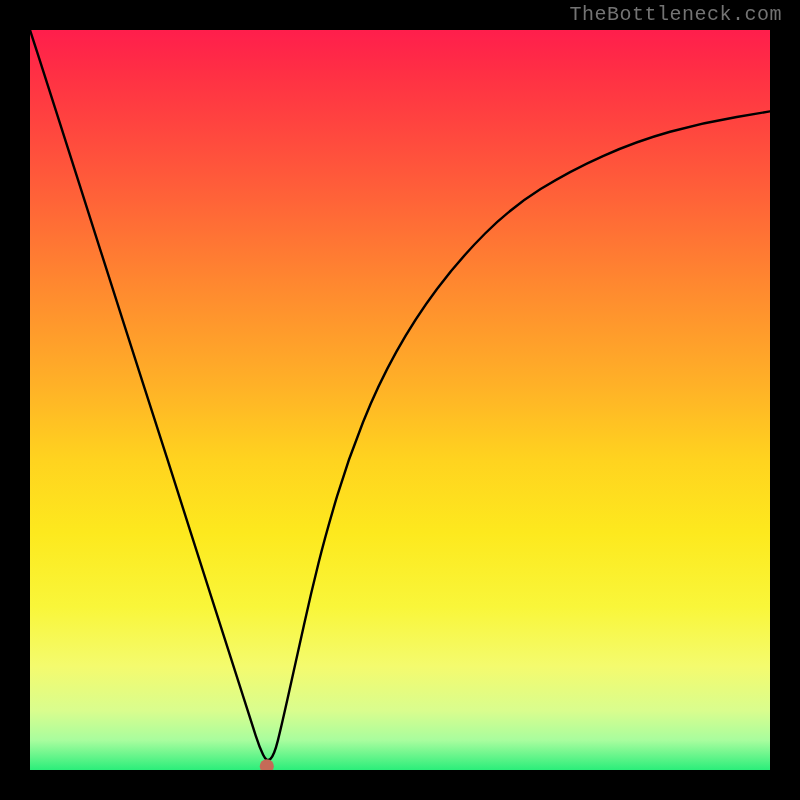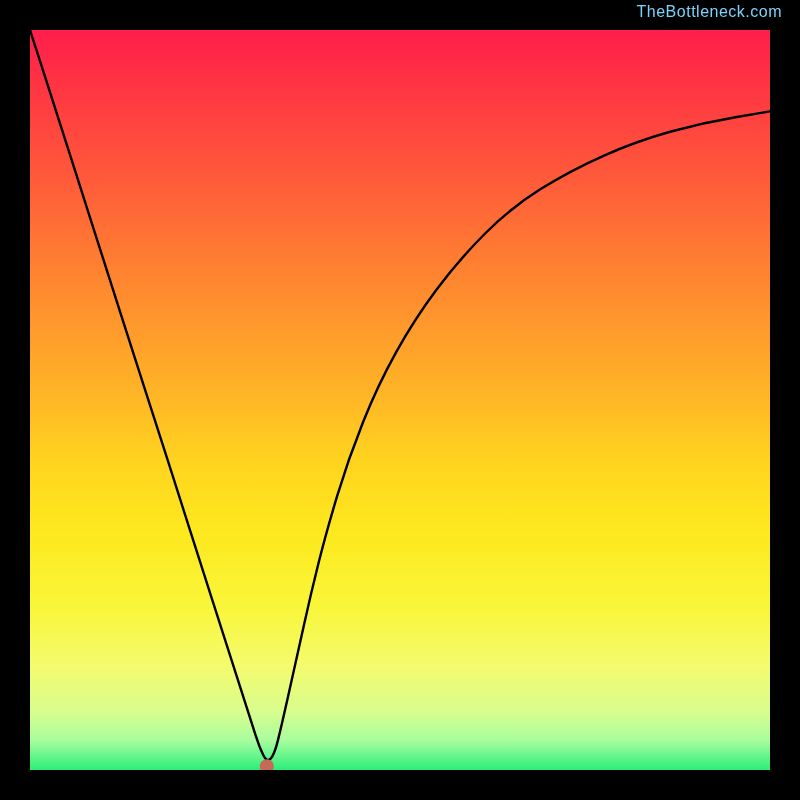--- a/index.html
+++ b/index.html
@@ -13,23 +13,23 @@
   .frame {
     position: relative;
     width: 800px;
     height: 800px;
     background: #000;
   }
   .watermark {
     position: absolute;
     top: 3px;
     right: 18px;
-    color: #7dd3fc;
-    font-family: Liberation Sans, sans-serif;
-    font-size: 16px;
+    color: #737373;
+    font-family: Liberation Mono, monospace;
+    font-size: 20px;
     letter-spacing: 0.5px;
     z-index: 5;
   }
   .plot-area {
     position: absolute;
     left: 30px;
     top: 30px;
     width: 740px;
     height: 740px;
     overflow: hidden;

